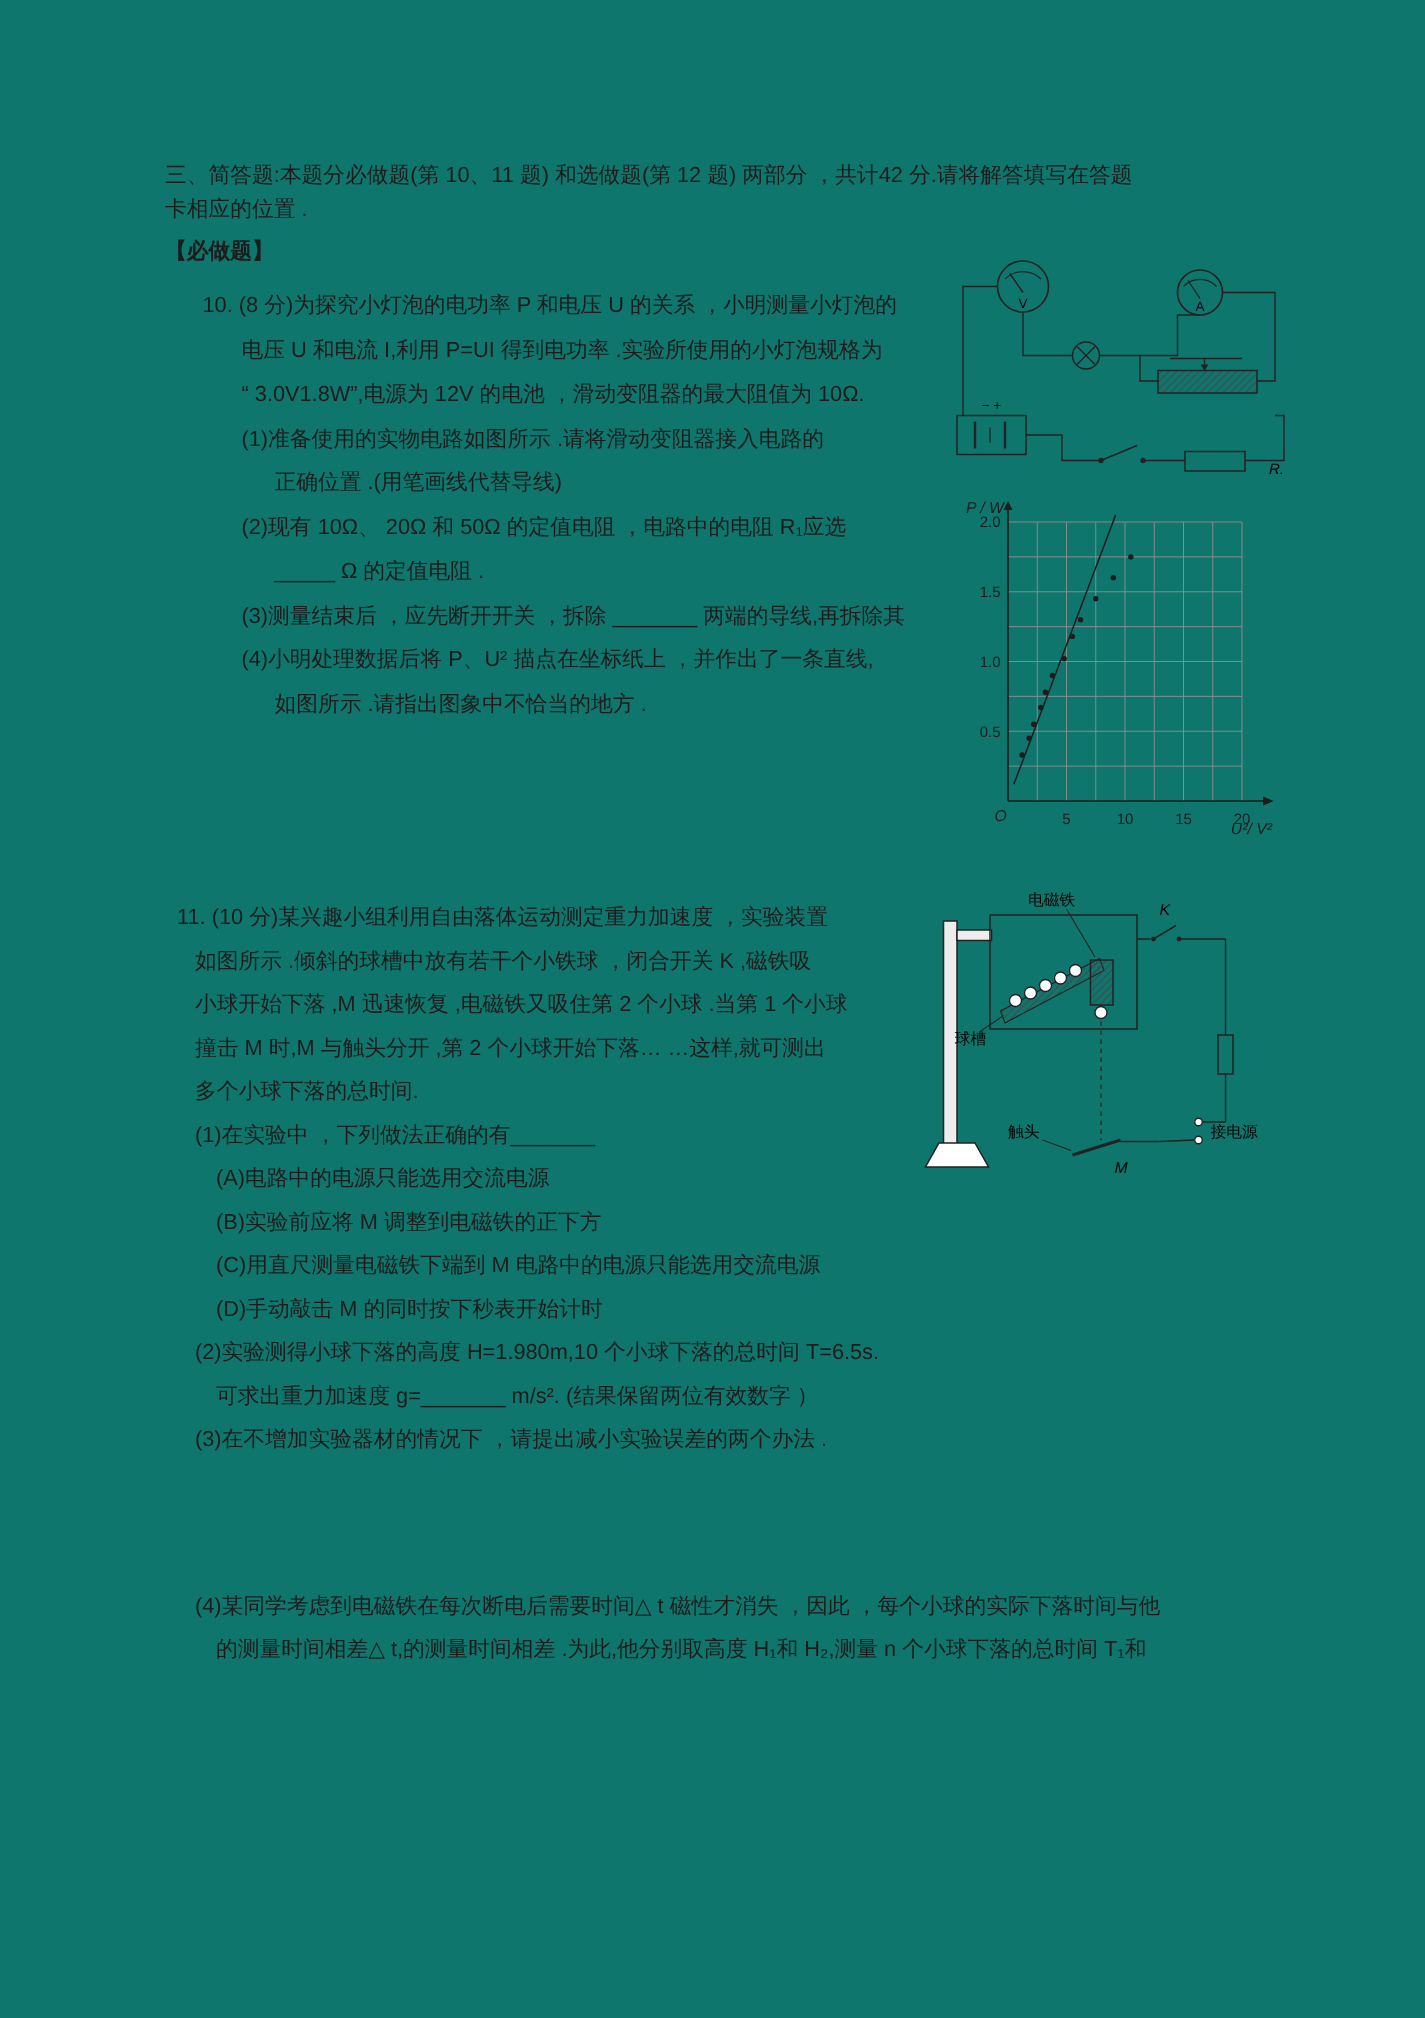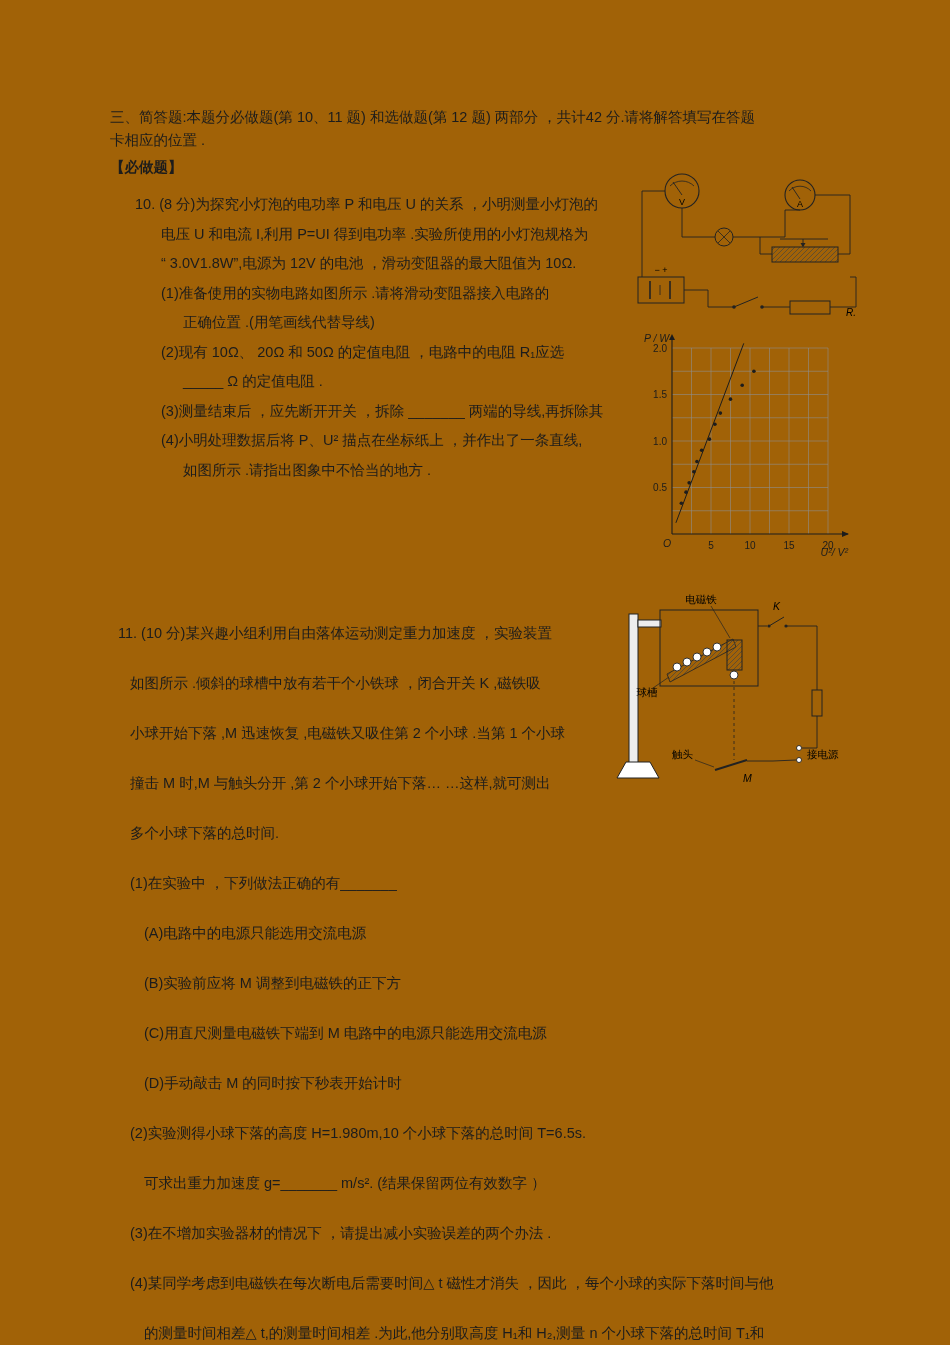--- a/index.html
+++ b/index.html
@@ -2,28 +2,28 @@
 <html><head>
 <meta charset="utf-8">
 <style>
   * { margin: 0; padding: 0; box-sizing: border-box; }
   html, body { background: #fff; }
   body {
     width: 950px; height: 1345px; position: relative;
     font-family: "Liberation Sans", "DejaVu Sans", sans-serif;
     color: #1c1c1c;
   }
-  .page { position: absolute; inset: 0; background: #a16207; overflow: hidden; }
+  .page { position: absolute; inset: 0; background: #0f766e; overflow: hidden; }
   .hdr-block { position: absolute; left: 110px; top: 106px; width: 750px; font-size: 14.5px; }
   .ln-h { line-height: 23px; white-space: nowrap; }
   .required { position: absolute; left: 110px; top: 158px; font-size: 14.5px; font-weight: bold; }
   .q10 { position: absolute; left: 135px; top: 190px; width: 520px; font-size: 14.5px; }
   .q11 { position: absolute; left: 118px; top: 598px; width: 830px; font-size: 14.5px; }
   .ln  { line-height: 29.5px; white-space: nowrap; }
-  .q11 .ln { line-height: 29px; margin-top: 21px; }
+  .q11 .ln { line-height: 29px; }
   .i1 { padding-left: 12px; }
   .i2 { padding-left: 26px; }
   .i3 { padding-left: 48px; }
   .gap-big { margin-top: 82px; }
   .fig { position: absolute; }
   .fig-circuit   { left: 622px; top: 165px; }
   .fig-graph     { left: 638px; top: 330px; }
   .fig-apparatus { left: 613px; top: 590px; }
   svg text { font-family: "Liberation Sans", "DejaVu Sans", sans-serif; }
 </style>

